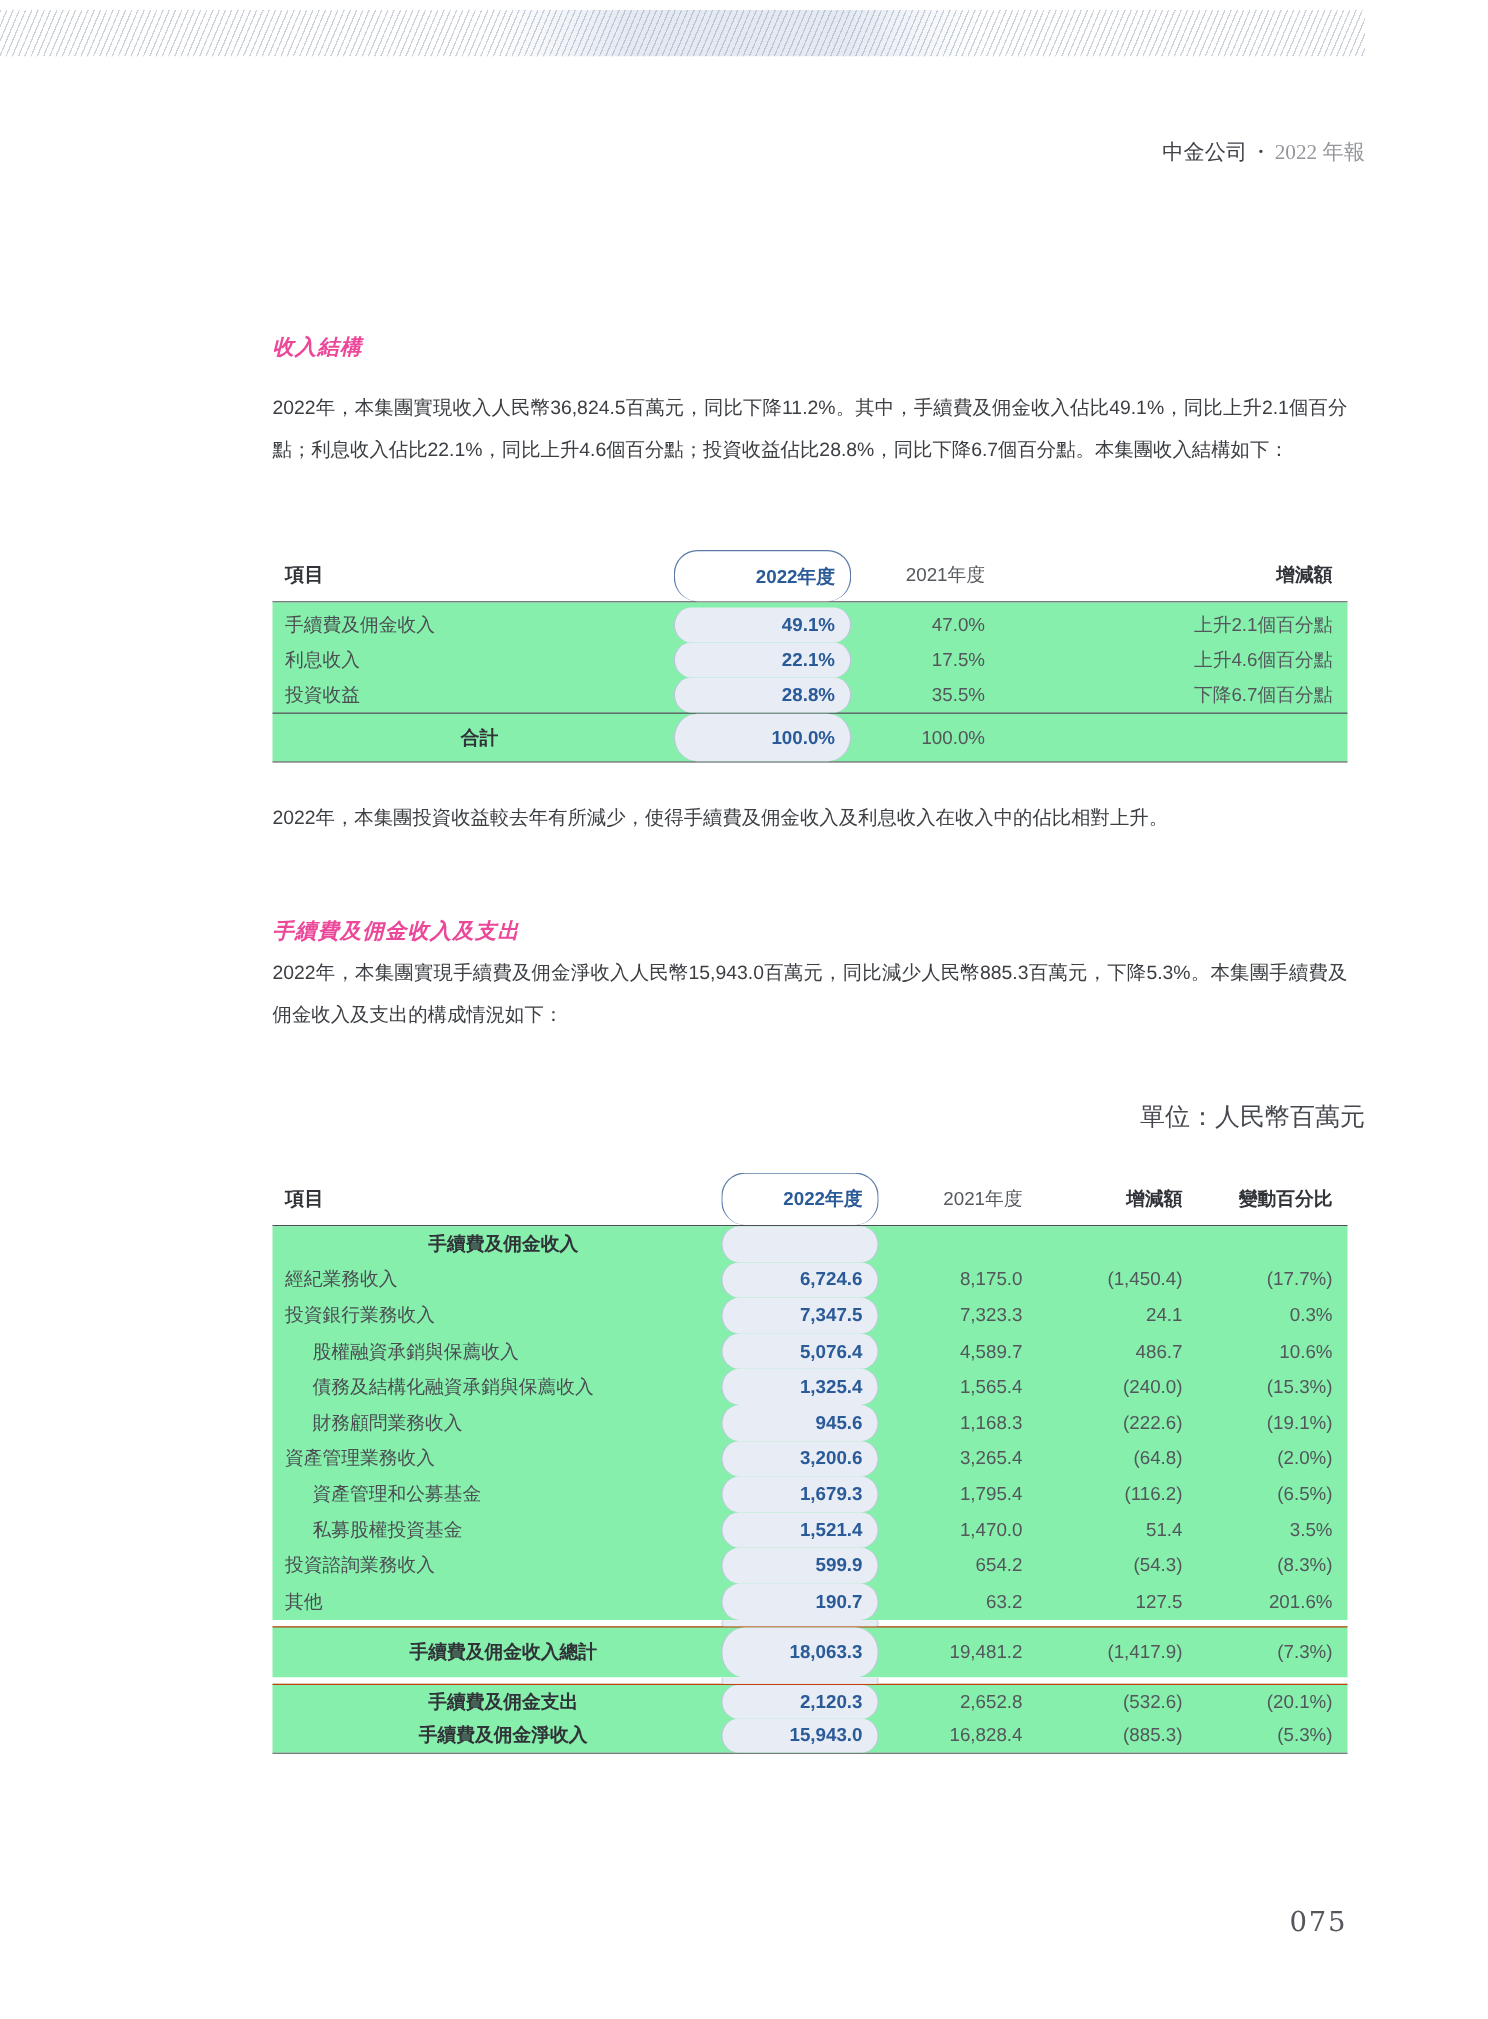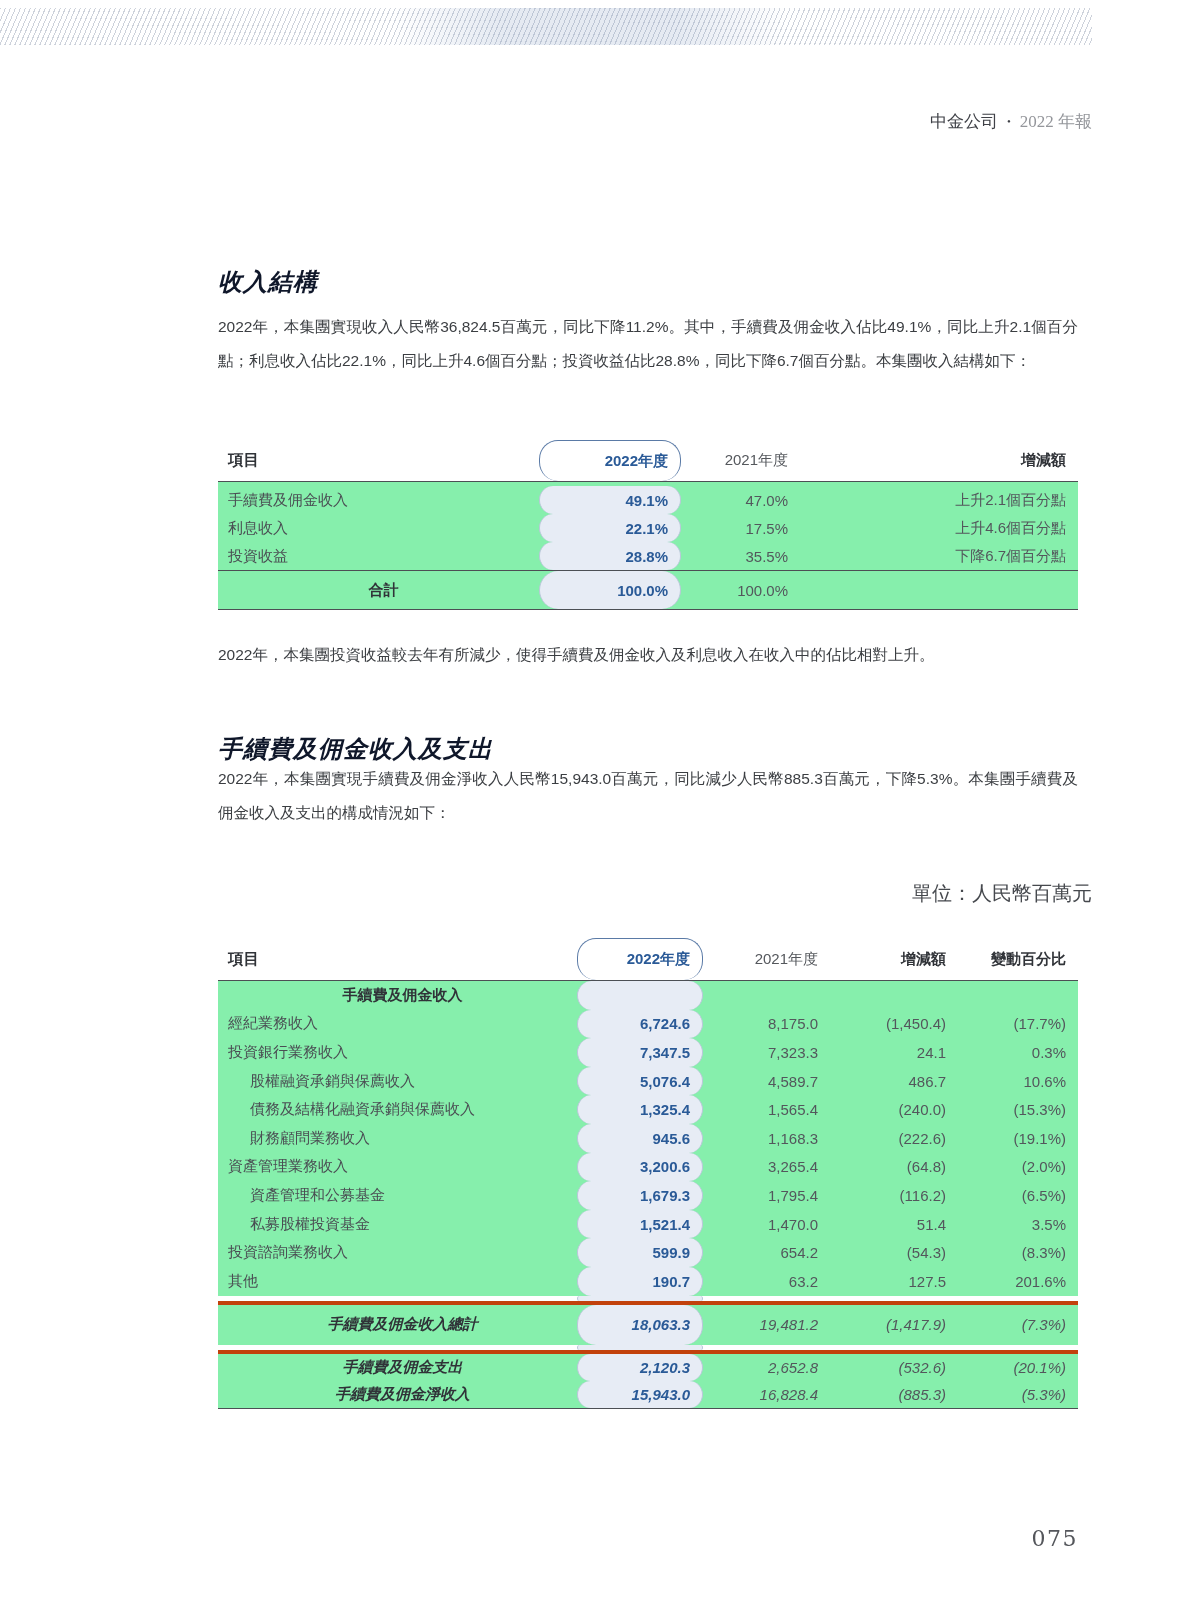--- a/index.html
+++ b/index.html
@@ -15,21 +15,21 @@
 
   
   .running-head{position:absolute;top:62px;left:0;width:1092px;text-align:right;
     font-family:Liberation Serif, serif;font-size:17px;white-space:nowrap;margin-top:48px;}
   .brand{color:#3f4147;}
   .sep-dot{font-size:11px;vertical-align:2px;margin:0 9px;color:#3f4147;}
   .edition{color:#94969b;}
 
   
   .sec-title{position:absolute;margin:0;font-family:"DejaVu Serif","Liberation Serif",serif;
-    font-style:italic;font-weight:600;font-size:24px;color:#0f172a;letter-spacing:1px;}
+    font-style:italic;font-weight:600;font-size:17px;color:#ec4899;letter-spacing:1px;}
   .pos-t1{top:266px;left:218px;}
   .pos-t2{top:733px;left:218px;}
   .para{position:absolute;margin:0;width:860px;left:218px;font-size:15.5px;line-height:34px;
     color:#3b3e42;text-align:justify;}
   .pos-p1{top:310px;}
   .pos-p2{top:638px;}
   .pos-p3{top:762px;}
   .unit-note{position:absolute;top:880px;left:218px;width:874px;text-align:right;
     font-size:20px;color:#46494e;}
 
@@ -49,21 +49,21 @@
   .thead .c22{background:#ffffff;border:1px solid #5a7aa6;border-bottom:none;}
   .hl{font-weight:700;color:#303338;font-size:15.5px;}
   .h21{font-weight:400;color:#55585d;}
   .hch,.hpct{font-weight:700;color:#303338;}
   .tbody,.tblock{background:#86efac;}
   .t1 .tbody{padding-top:4px;}
   .t1 .tbody .row{height:28px;}
   .t1 .tblock{border-top:1px solid #4c4f54;}
   .t1 .tblock .row{height:38px;}
   .t2 .g1 .row{height:28.6px;}
-  .t2 .g2,.t2 .g3{border-top:4px solid #c2410c;font-style:italic;}
+  .t2 .g2,.t2 .g3{border-top:1px solid #c2410c;}
   .t2 .g2 .row{height:40px;}
   .t2 .g3 .row{height:27px;}
   .gap-row{height:5px;background:#ffffff;}
   .k-section .cl,.k-total .cl{font-weight:700;color:#303338;text-align:center;}
   .indent .cl{padding-left:32px;}
 
   .page-num{position:absolute;top:1526px;left:978px;width:100px;text-align:right;
     font-family:"DejaVu Serif","Liberation Serif",serif;font-size:22px;color:#54565b;letter-spacing:1.5px;}
 </style>
 </head>

